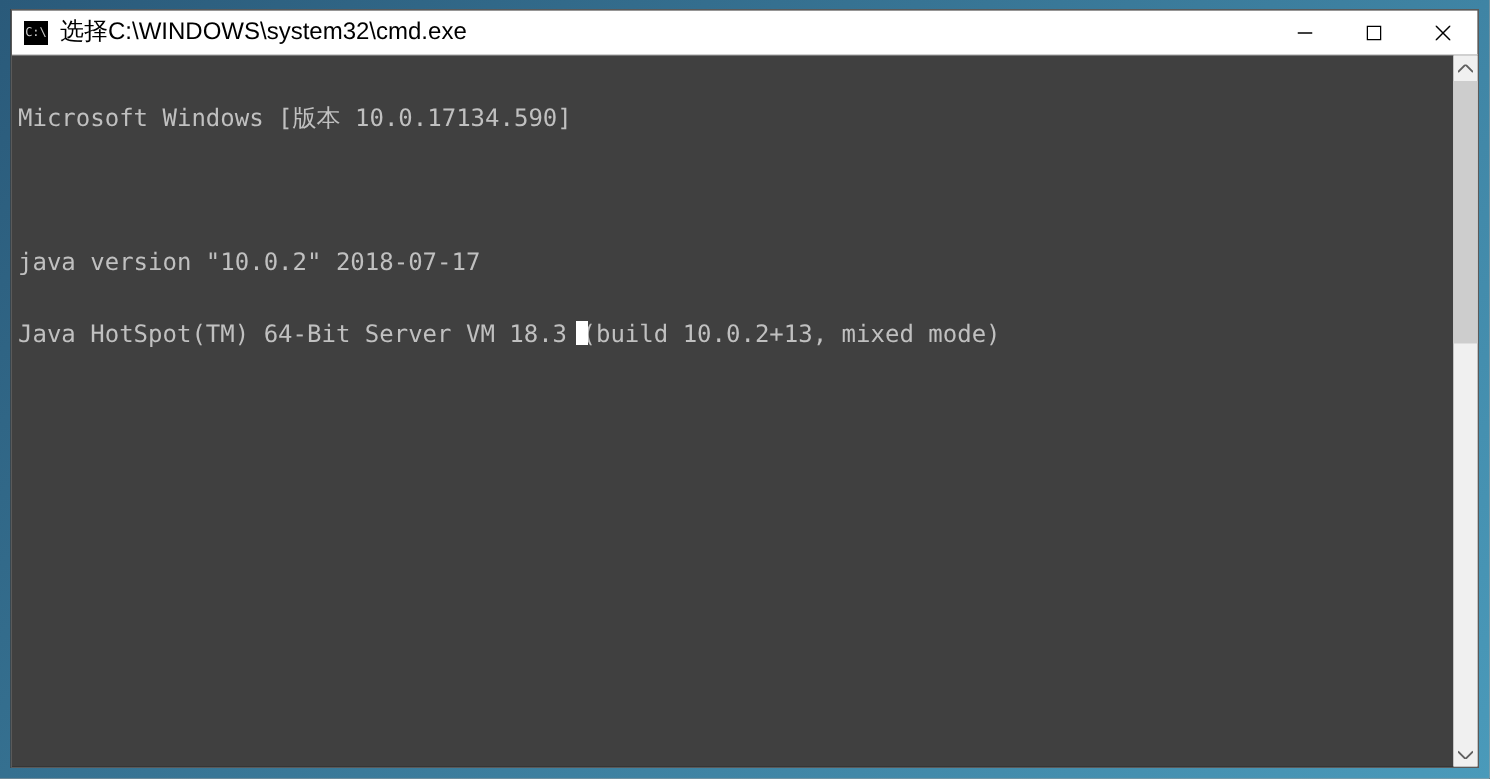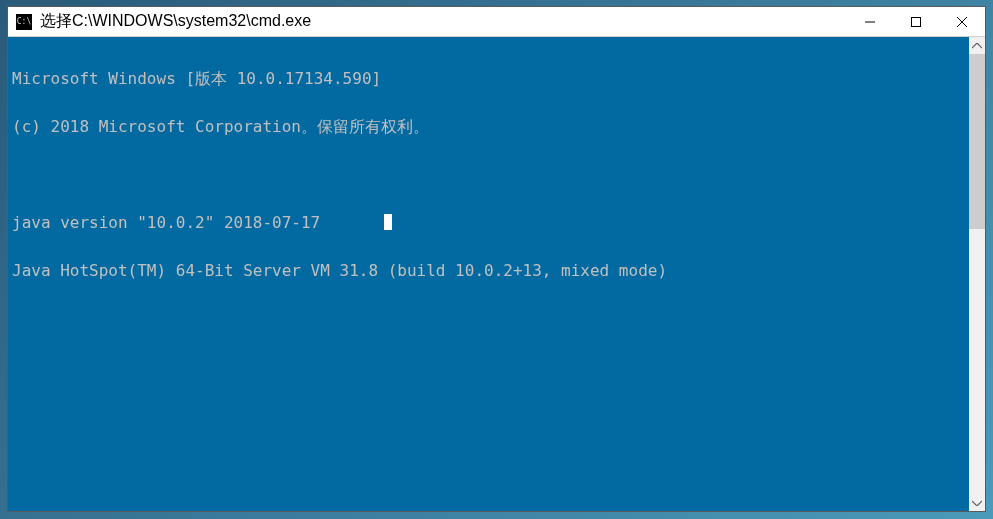--- a/index.html
+++ b/index.html
@@ -55,21 +55,21 @@
       width: 46px;
       height: 100%;
       display: flex;
       align-items: center;
       justify-content: center;
       cursor: pointer;
     }
     .win-btn svg { width: 10px; height: 10px; }
     .console-area {
       flex: 1;
-      background: #0369a1;
+      background: #404040;
       display: flex;
       position: relative;
     }
     .console-content {
       flex: 1;
       padding: 2px 4px;
       font-family: 'NSimSun', 'SimSun', 'Consolas', monospace;
       font-size: 16px;
       line-height: 16px;
       color: #c0c0c0;
@@ -138,24 +138,23 @@
         <svg viewBox="0 0 10 10">
             <line x1="0" y1="0" x2="10" y2="10" stroke="#000" stroke-width="1"></line>
             <line x1="10" y1="0" x2="0" y2="10" stroke="#000" stroke-width="1"></line>
           </svg>
       </div>
     </div>
   </div>
   <div class="console-area">
     <div class="console-content">
       <div class="line">Microsoft Windows [版本 10.0.17134.590]</div>
-      <div class="line">(c) 2018 Microsoft Corporation。保留所有权利。</div>
       <div class="line"></div>
       <div class="line">java version "10.0.2" 2018-07-17</div>
-      <div class="line">Java HotSpot(TM) 64-Bit Server VM 31.8 (build 10.0.2+13, mixed mode)</div>
+      <div class="line">Java HotSpot(TM) 64-Bit Server VM 18.3 (build 10.0.2+13, mixed mode)</div>
       <div class="line"></div>
       <span class="cursor-block"></span>
     </div>
     <div class="scrollbar">
       <div class="scroll-btn">
         <svg viewBox="0 0 10 6" width="10" height="6">
             <path d="M0 5 L5 0 L10 5" fill="none" stroke="#606060" stroke-width="1.2"></path>
           </svg>
       </div>
       <div class="scroll-track">

